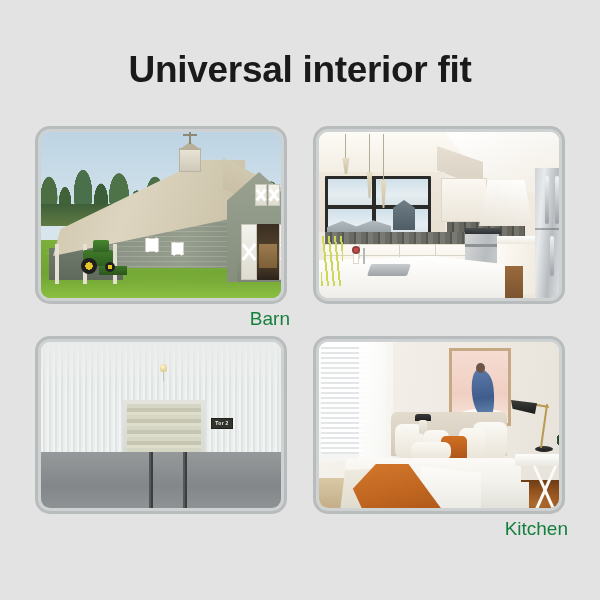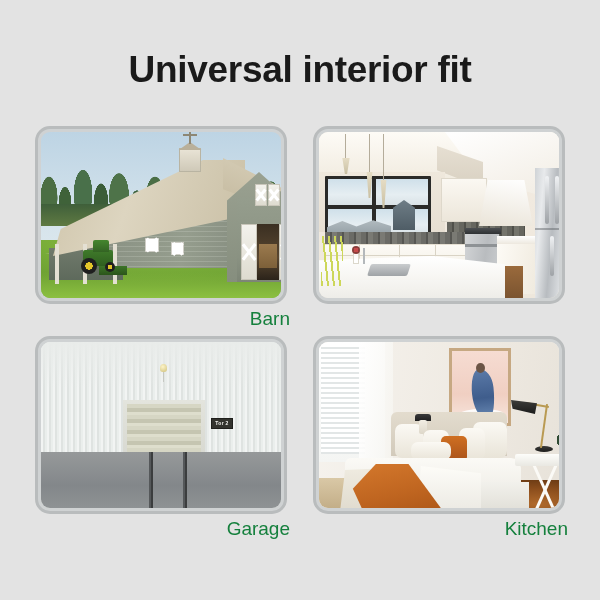--- a/index.html
+++ b/index.html
@@ -794,21 +794,20 @@
           <div class="l gr-bin-lid"></div>
           <div class="l gr-bin"></div>
 
           <div class="l gr-asphalt"></div>
           <div class="l gr-rail-slot" style="left:108px; height:56px;"></div>
           <div class="l gr-rail-slot" style="left:142px; height:56px;"></div>
           <div class="l gr-rail" style="left:110px; height:56px;"></div>
           <div class="l gr-rail" style="left:144px; height:56px;"></div>
         </div>
       </div>
-      <div class="card-label">Garage</div>
     </div>
 
     <div class="card">
       <div class="photo-frame">
         <div class="photo">
           <div class="sc bd-bg"></div>
           <div class="l bd-wall"></div>
           <div class="l bd-floor"></div>
           <div class="l bd-rug"></div>
 

